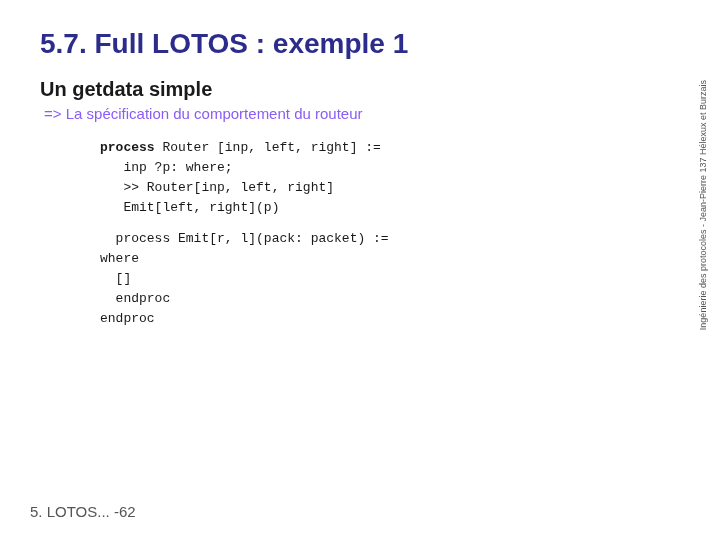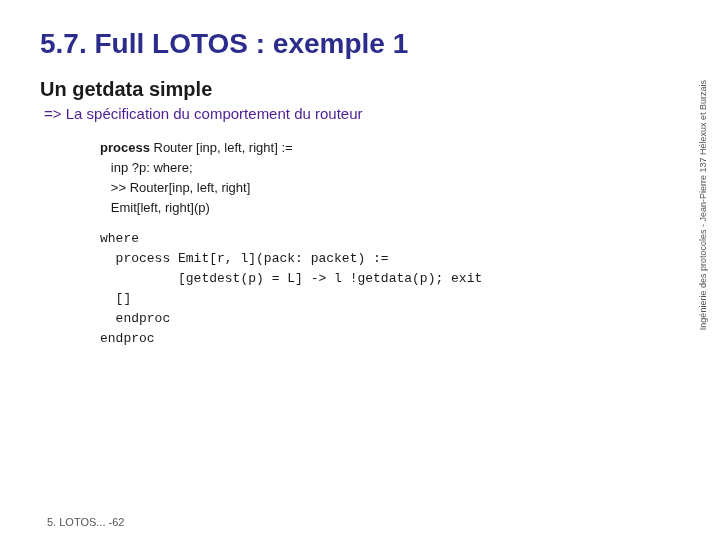--- a/index.html
+++ b/index.html
@@ -35,27 +35,27 @@
 
     .section-title {
       font-size: 20px;
       font-weight: bold;
       color: #1a1a1a;
       margin-bottom: 4px;
     }
 
     .subtitle {
       font-size: 15px;
-      color: #4c1d95;
+      color: #8b5cf6;
       margin-bottom: 16px;
       padding-left: 4px;
     }
 
     .code-block {
-      font-family: Liberation Sans, sans-serif;
+      font-family: Liberation Mono, monospace;
       font-size: 13px;
       color: #1a1a1a;
       line-height: 1.55;
       padding-left: 60px;
       margin-bottom: 10px;
     }
 
     .code-block .kw {
       font-weight: bold;
     }
@@ -64,25 +64,24 @@
       font-family: 'Courier New', Courier, monospace;
       font-size: 13px;
       color: #1a1a1a;
       line-height: 1.55;
       padding-left: 60px;
       margin-top: 8px;
     }
 
     .slide-footer {
       position: absolute;
-      bottom: 12px;
+      bottom: 20px;
       left: 30px;
-      font-size: 11px;
+      font-size: 15px;
       color: #555555;
-      margin-left: 17px;
     }
 
     .vertical-text {
       position: absolute;
       right: 8px;
       top: 80px;
       writing-mode: vertical-rl;
       text-orientation: mixed;
       transform: rotate(180deg);
       font-size: 9px;
@@ -107,23 +106,22 @@
   <p class="subtitle">=&gt; La spécification du comportement du routeur</p>
 
   <div class="code-block">
     <div class="code-line"><span class="kw">process</span> Router [inp, left, right] :=</div>
     <div class="code-line">   inp ?p: where;</div>
     <div class="code-line">   &gt;&gt; Router[inp, left, right]</div>
     <div class="code-line">   Emit[left, right](p)</div>
   </div>
 
   <div class="where-block">
+    <div class="code-line">  <span class="kw">process</span> Emit[r, l](pack: packet) :=</div>
     <div class="code-line"><span class="kw">where</span></div>
-    <div class="code-line">  <span class="kw">process</span> Emit[r, l](pack: packet) :=</div>
-    <div class="code-line">          [getdest(p) = L] -&gt; l !getdata(p); <span class="kw">exit</span></div>
     <div class="code-line">  []</div>
     <div class="code-line">  <span class="kw">endproc</span></div>
     <div class="code-line"><span class="kw">endproc</span></div>
   </div>
 
   <div class="slide-footer">5. LOTOS... -62</div>
 
   <div class="vertical-text">Ingénierie des protocoles - Jean-Pierre 137 Hélexux et Burzais</div>
 
 </div>

